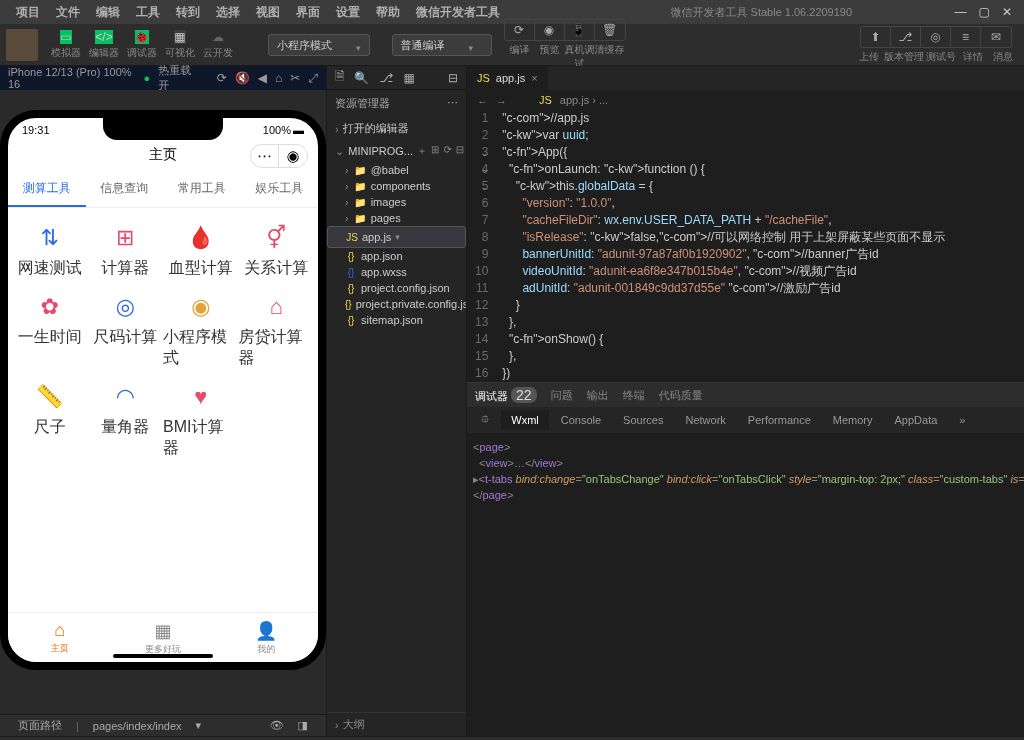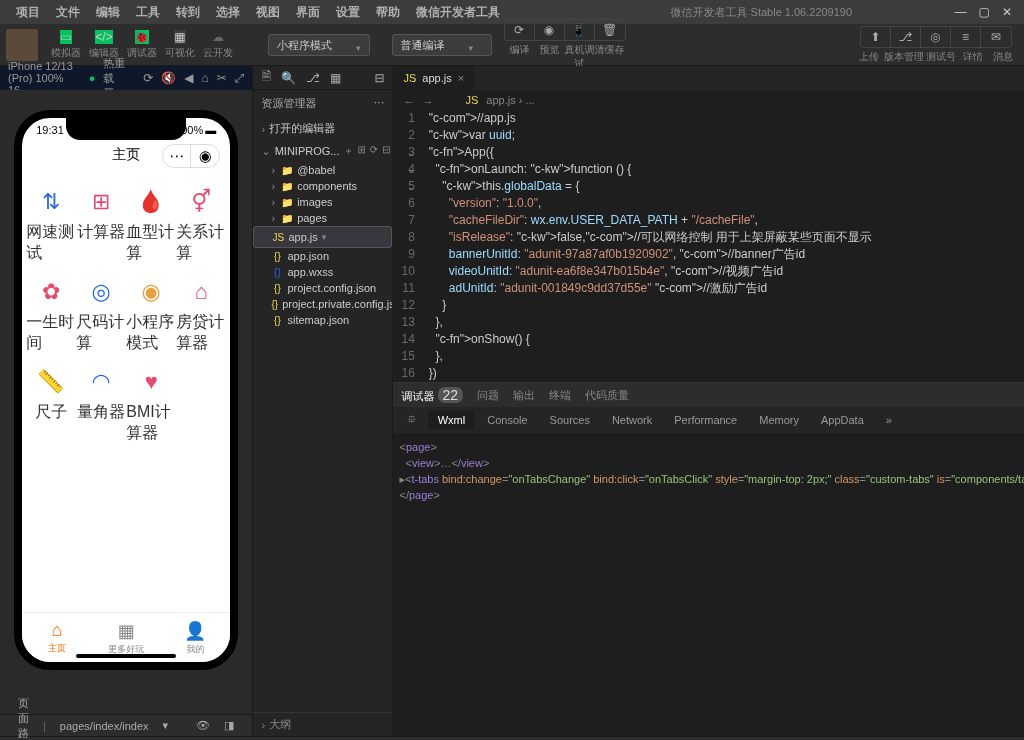--- a/index.html
+++ b/index.html
@@ -20,21 +20,21 @@
 .icongrp { display:flex; border:1px solid #444; border-radius:3px; overflow:hidden; height:22px;}
 .icongrp .ib { width:30px; display:flex; align-items:center; justify-content:center; color:#aaa; border-right:1px solid #444;}
 .icongrp .ib:last-child { border-right:none;}
 .rlabel { font-size:10px; color:#888; margin-top:2px; text-align:center; width:30px;}
 .main { display:flex; height:670px; }
 
 .sim { width:356px; background:#2a2a2a; display:flex; flex-direction:column; border-right:1px solid #1a1a1a; }
 .sim-top { height:24px; display:flex; align-items:center; padding:0 8px; color:#999; gap:8px; font-size:11px; background:#0f172a;}
 .sim-top .sicon { color:#999; font-size:12px;}
 .sim-body { flex:1; display:flex; align-items:flex-start; justify-content:center; padding:20px 0; background:#2a2a2a;}
-.phone { width:224px; height:560px; background:#fff; border-radius:36px; position:relative; overflow:hidden; border:8px solid #000;}
+.phone { width:326px; height:560px; background:#fff; border-radius:36px; position:relative; overflow:hidden; border:8px solid #000;}
 .notch { width:120px; height:22px; background:#000; border-radius:0 0 14px 14px; position:absolute; top:0; left:50%; transform:translateX(-50%);}
 .statusbar { display:flex; justify-content:space-between; padding:6px 14px 2px; font-size:11px; color:#000;}
 .statusbar .batt { display:flex; align-items:center; gap:2px;}
 .pagehead { text-align:center; padding:8px 0; font-size:14px; color:#000; position:relative;}
 .capsule { position:absolute; right:10px; top:6px; display:flex; border:1px solid #ddd; border-radius:14px; overflow:hidden;}
 .capsule span { width:28px; height:22px; display:flex; align-items:center; justify-content:center; color:#000; font-size:15px;}
 .capsule span:first-child { border-right:1px solid #ddd;}
 .tabs { display:flex; border-bottom:1px solid #eee; font-size:12px;}
 .tabs span { flex:1; text-align:center; padding:8px 0; color:#666;}
 .tabs span.act { color:#2a6ae9; border-bottom:2px solid #2a6ae9;}
@@ -77,21 +77,21 @@
 .dbg-tabs { height:24px; background:#2d2d2d; display:flex; align-items:center; padding:0 8px; gap:14px; font-size:11px; color:#888;}
 .dbg-tabs .act { color:#fff;}
 .dbg-tabs .badge { background:#555; border-radius:7px; padding:0 5px; font-size:14px; color:#ddd;}
 .dbg-tabs .spacer { flex:1;}
 .dbg-sub { height:26px; background:#252526; display:flex; align-items:center; padding:0 4px; gap:2px; font-size:11px; color:#999;}
 .dbg-sub span { padding:4px 10px; cursor:pointer;}
 .dbg-sub .act { background:#1e1e1e; color:#fff;}
 .dbg-body { flex:1; display:flex; font-size:11px;}
 .wxml-tree { flex:1; padding:6px; font-family:Consolas,monospace; color:#888; line-height:16px; overflow:hidden;}
 .wxml-tree .l { white-space:pre;}
-.tag { color:#9d7cd8;} .attr { color:#d19a66;} .val { color:#98c379;}
+.tag { color:#9d7cd8;} .attr { color:#d19a66;font-style:italic;} .val { color:#98c379;}
 
 .status { height:22px; background:#2d2d2d; display:flex; align-items:center; padding:0 18px; font-size:11px; color:#aaa; gap:14px;}
 .status .spacer{flex:1;}
 .outline { height:24px; border-top:1px solid #333; padding:2px 8px; font-size:11px; color:#888; display:flex; align-items:center; gap:4px;}
 .outline::before { content:"›"; }
 .editbtns { position:absolute; top:24px; left:10px; display:flex; gap:8px; color:#888; font-size:11px; height:20px; align-items:center;}
 </style>
 </head>
 <body>
 
@@ -207,20 +207,26 @@
               <span>▬</span>
             </span>
         </div>
         <div class="pagehead">
           <span>主页</span>
           <div class="capsule">
             <span>⋯</span>
             <span>◉</span>
           </div>
         </div>
+        <div class="tabs">
+            <span class="act">测算工具</span>
+            <span>信息查询</span>
+            <span>常用工具</span>
+            <span>娱乐工具</span>
+          </div>
         <div class="grid">
             <div class="app">
               <div class="ic" style="color:#2a6ae9">⇅</div>
               <div class="lbl">网速测试</div>
             </div>
             <div class="app">
               <div class="ic" style="color:#e64a6d">⊞</div>
               <div class="lbl">计算器</div>
             </div>
             <div class="app">

